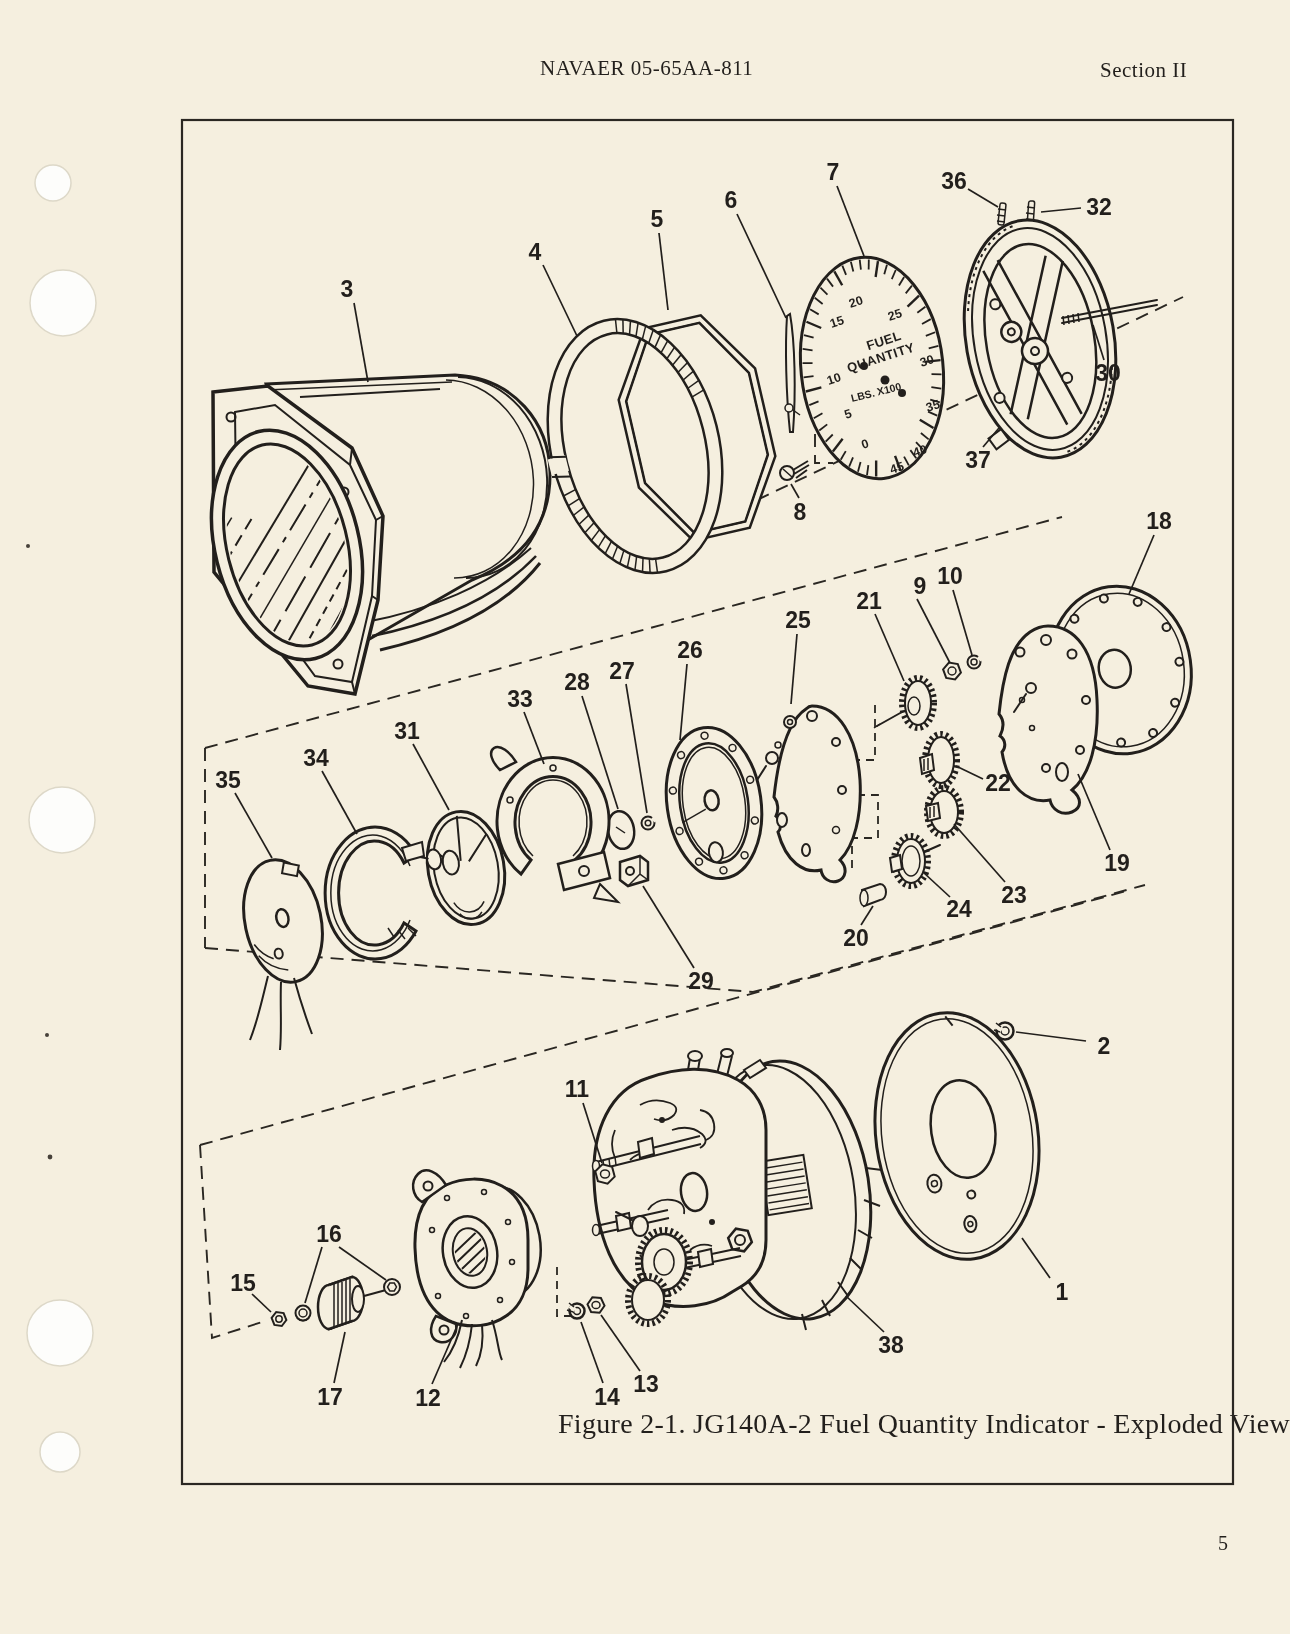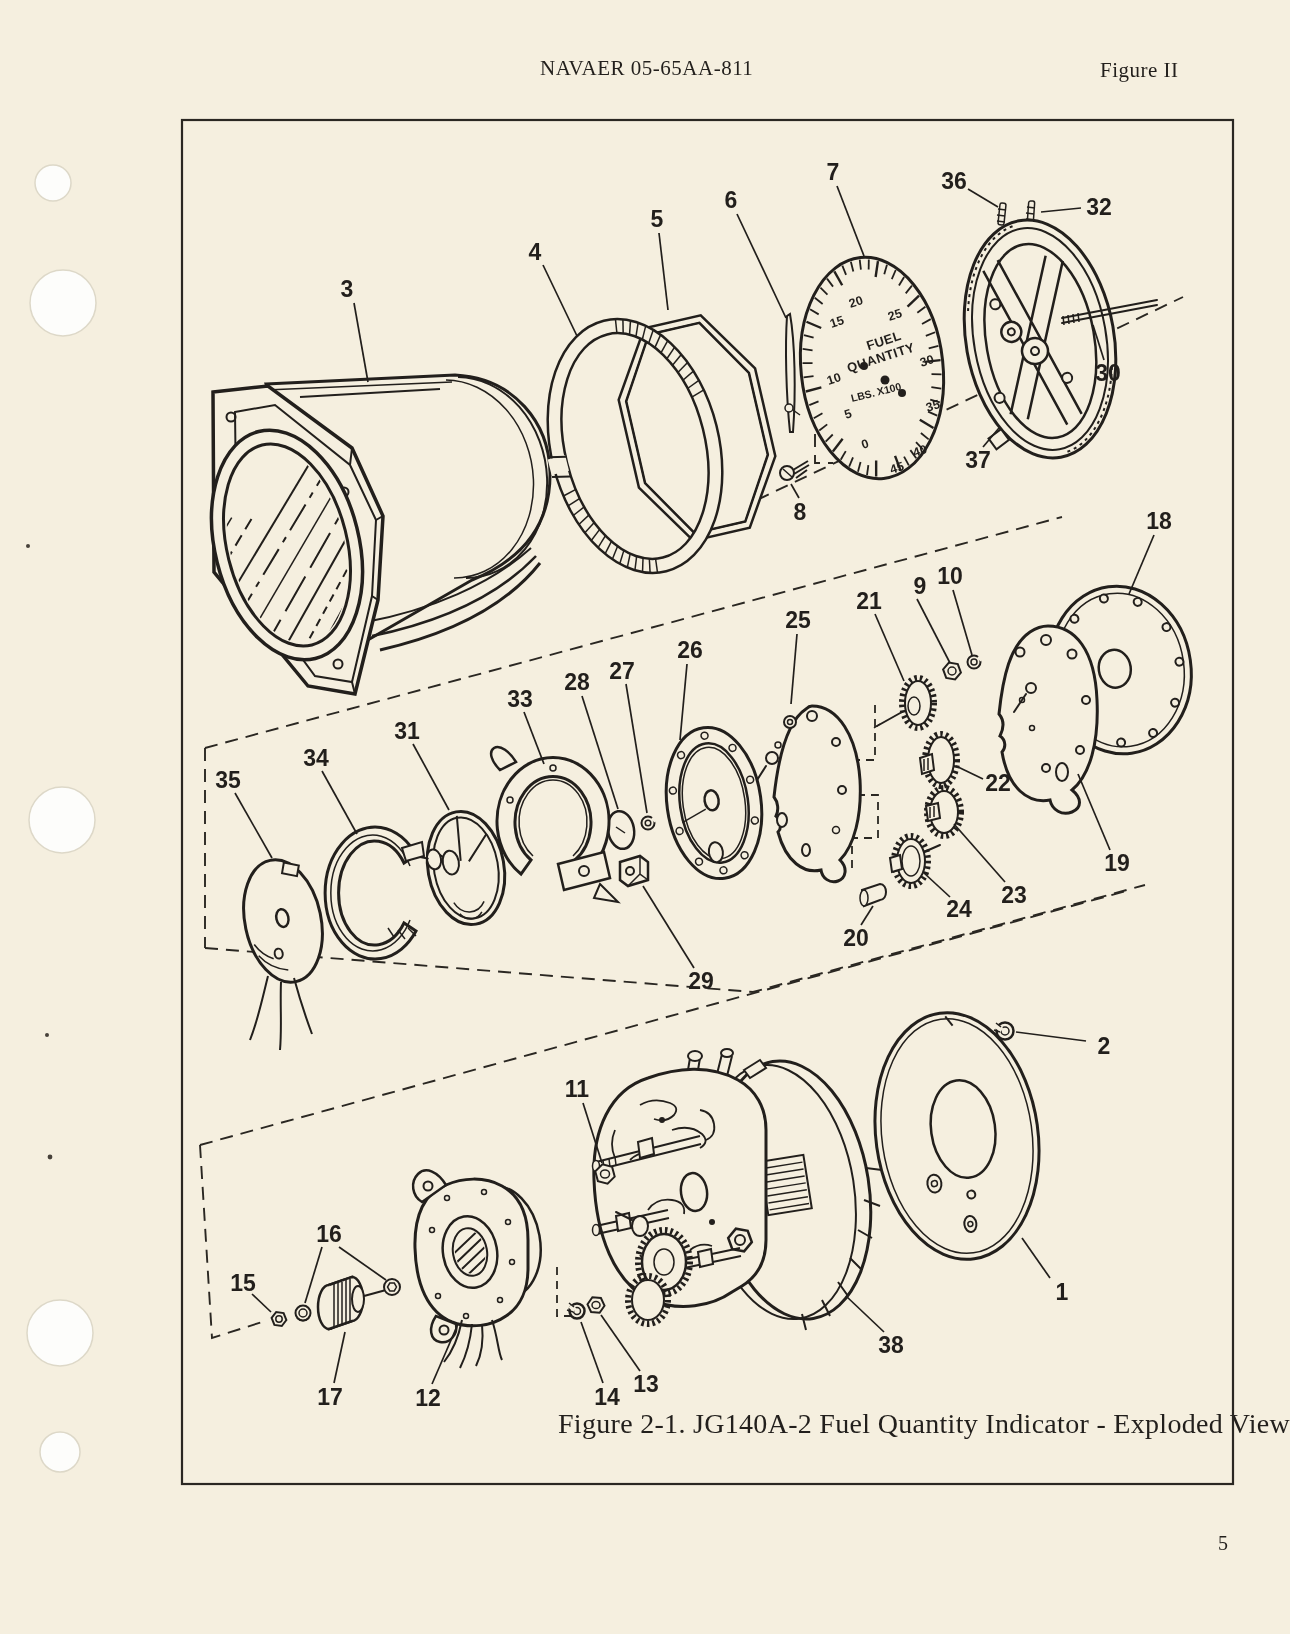--- a/index.html
+++ b/index.html
@@ -48,21 +48,21 @@
   .dash{fill:none;stroke:#2a2722;stroke-width:1.9;stroke-dasharray:13 8;}
   .dash2{fill:none;stroke:#2a2722;stroke-width:1.8;stroke-dasharray:8 6;}
   .hole{fill:#fdfdfb;stroke:#ddd8c8;stroke-width:1.5;}
   .speck{fill:#47413a;}
   .knurl{fill:none;stroke:#221f1c;stroke-width:6;stroke-dasharray:2.5 3;}
 </style>
 </head>
 <body>
 
 <div class="hdr" id="hdr-left">NAVAER 05-65AA-811</div>
-<div class="hdr" id="hdr-right">Figure II</div>
+<div class="hdr" id="hdr-right">Section II</div>
 <div id="caption">Figure 2-1.  JG140A-2 Fuel Quantity Indicator - Exploded View</div>
 <div id="pageno">5</div>
 
 <svg width="1290" height="1634" viewBox="0 0 1290 1634">
 
   <g>
     <circle class="hole" cx="53" cy="183" r="18"></circle>
     <circle class="hole" cx="63" cy="303" r="33"></circle>
     <circle class="hole" cx="62" cy="820" r="33"></circle>
     <circle class="hole" cx="60" cy="1333" r="33"></circle>

